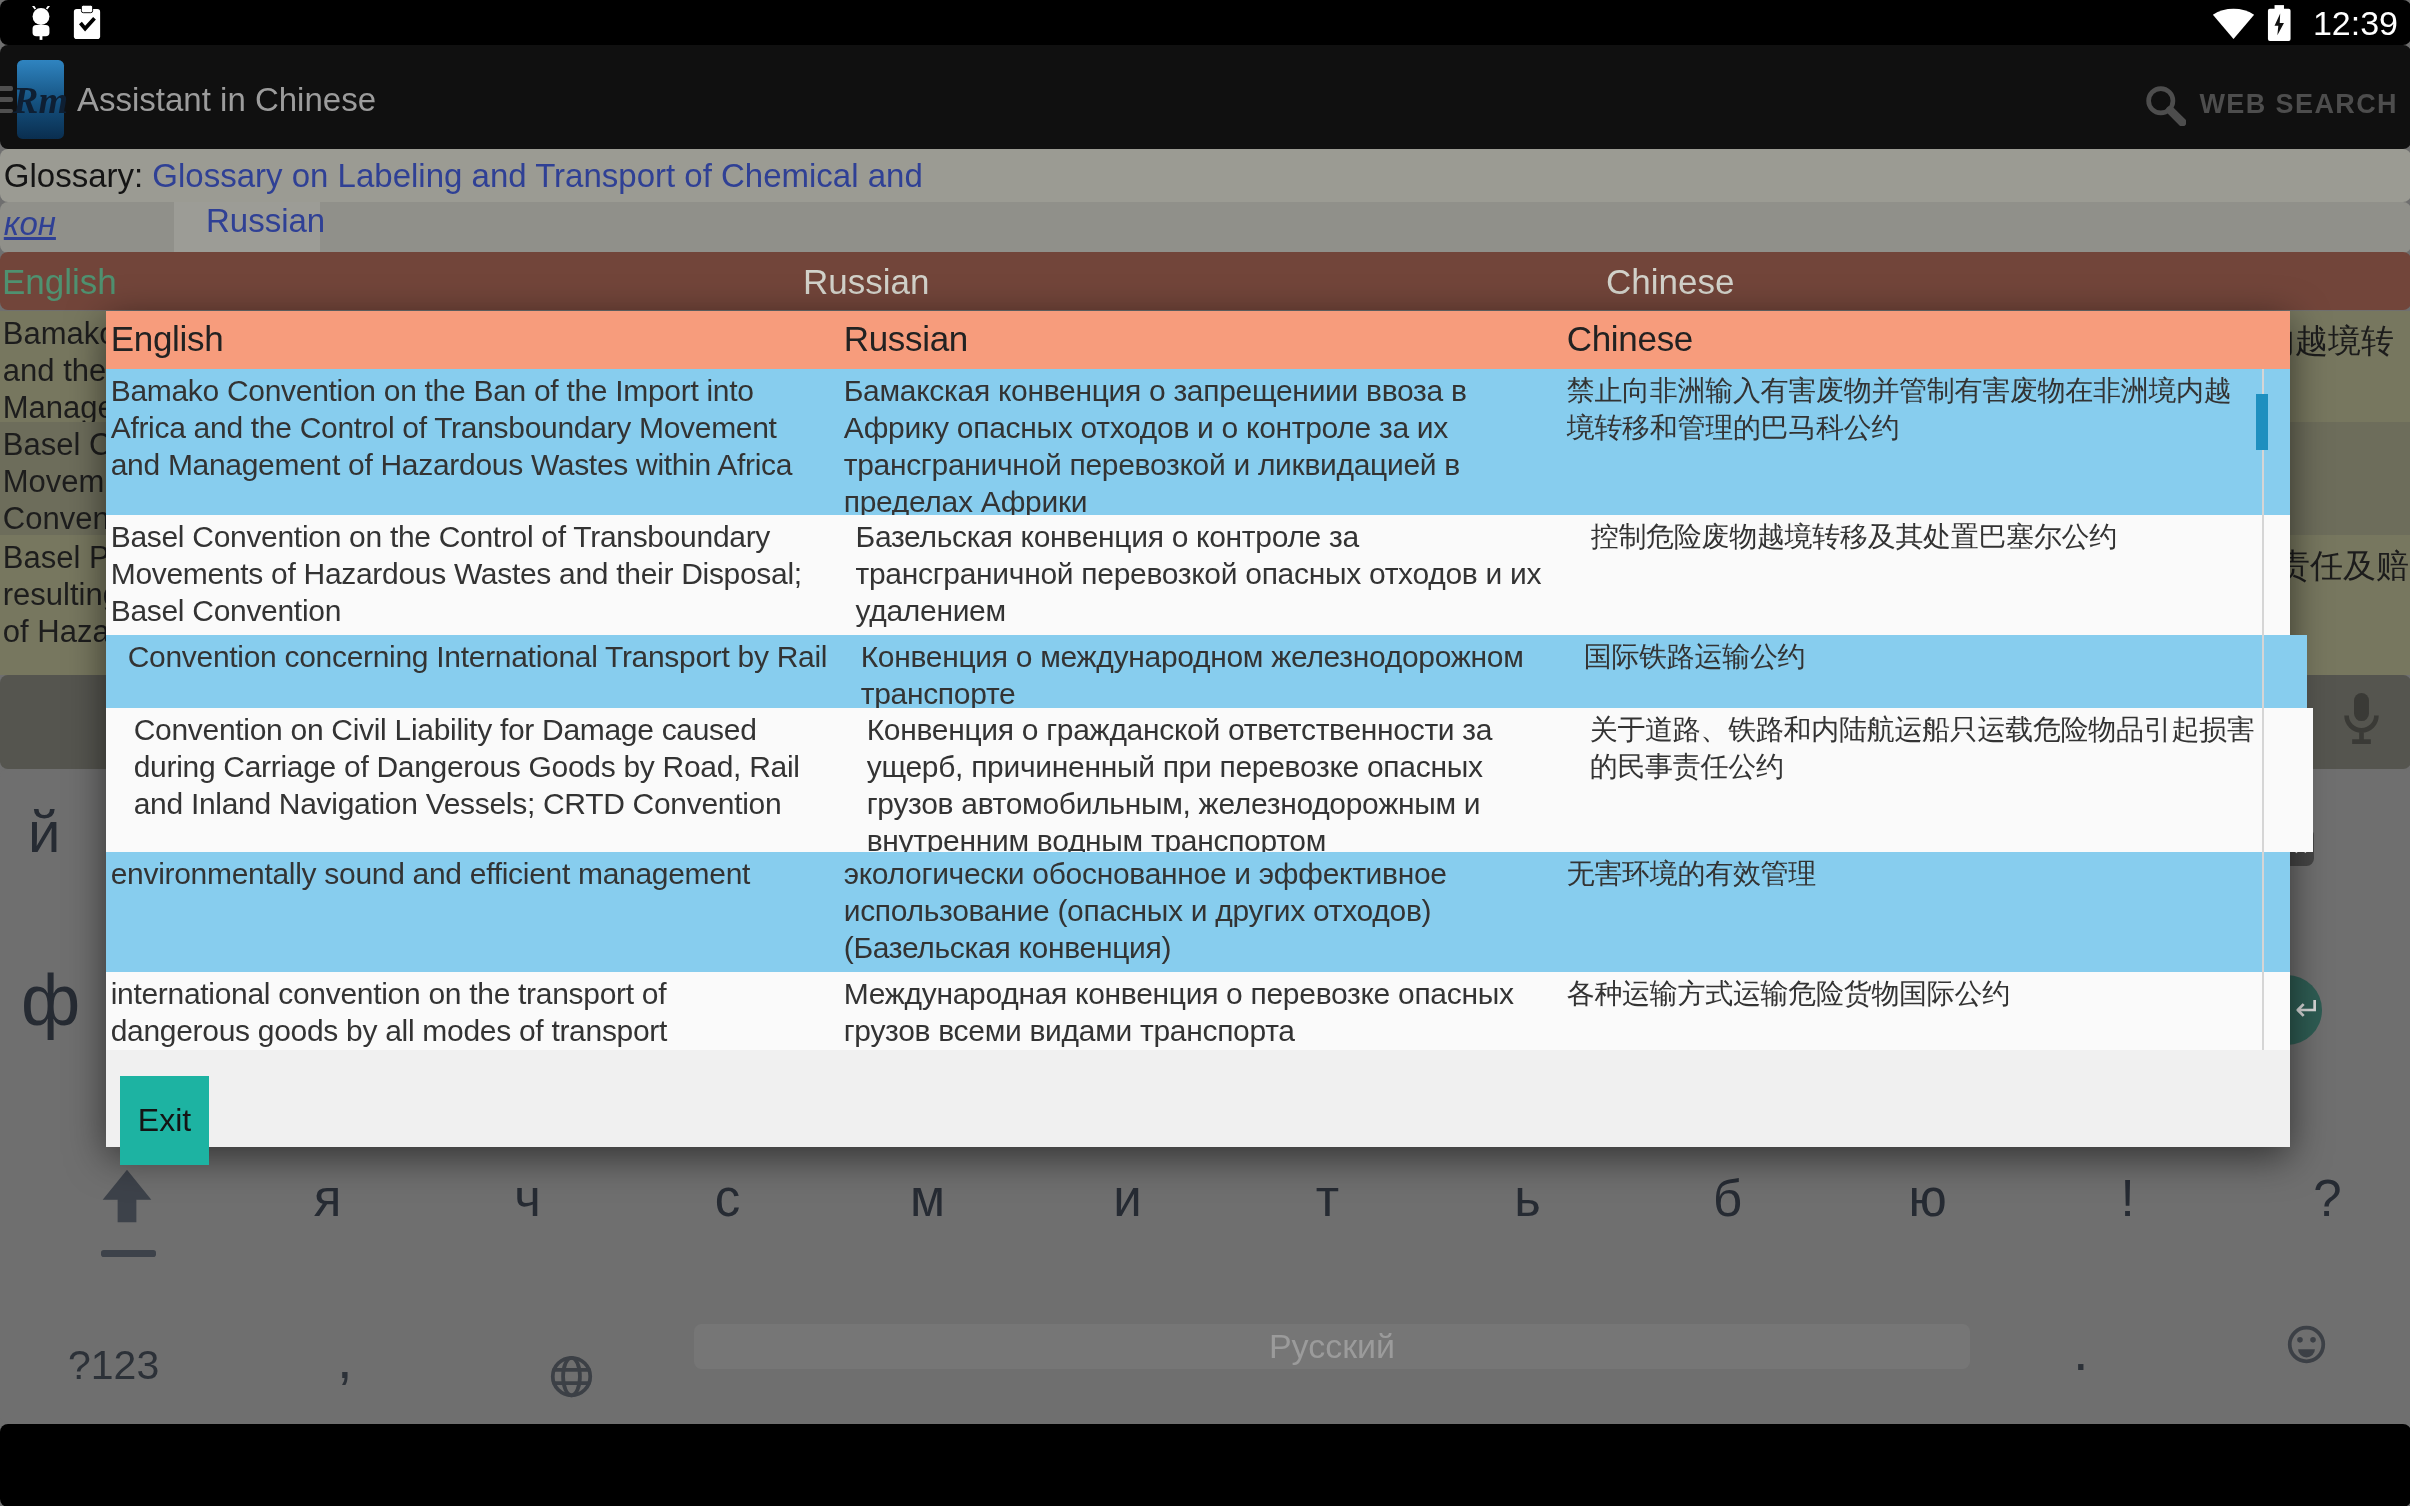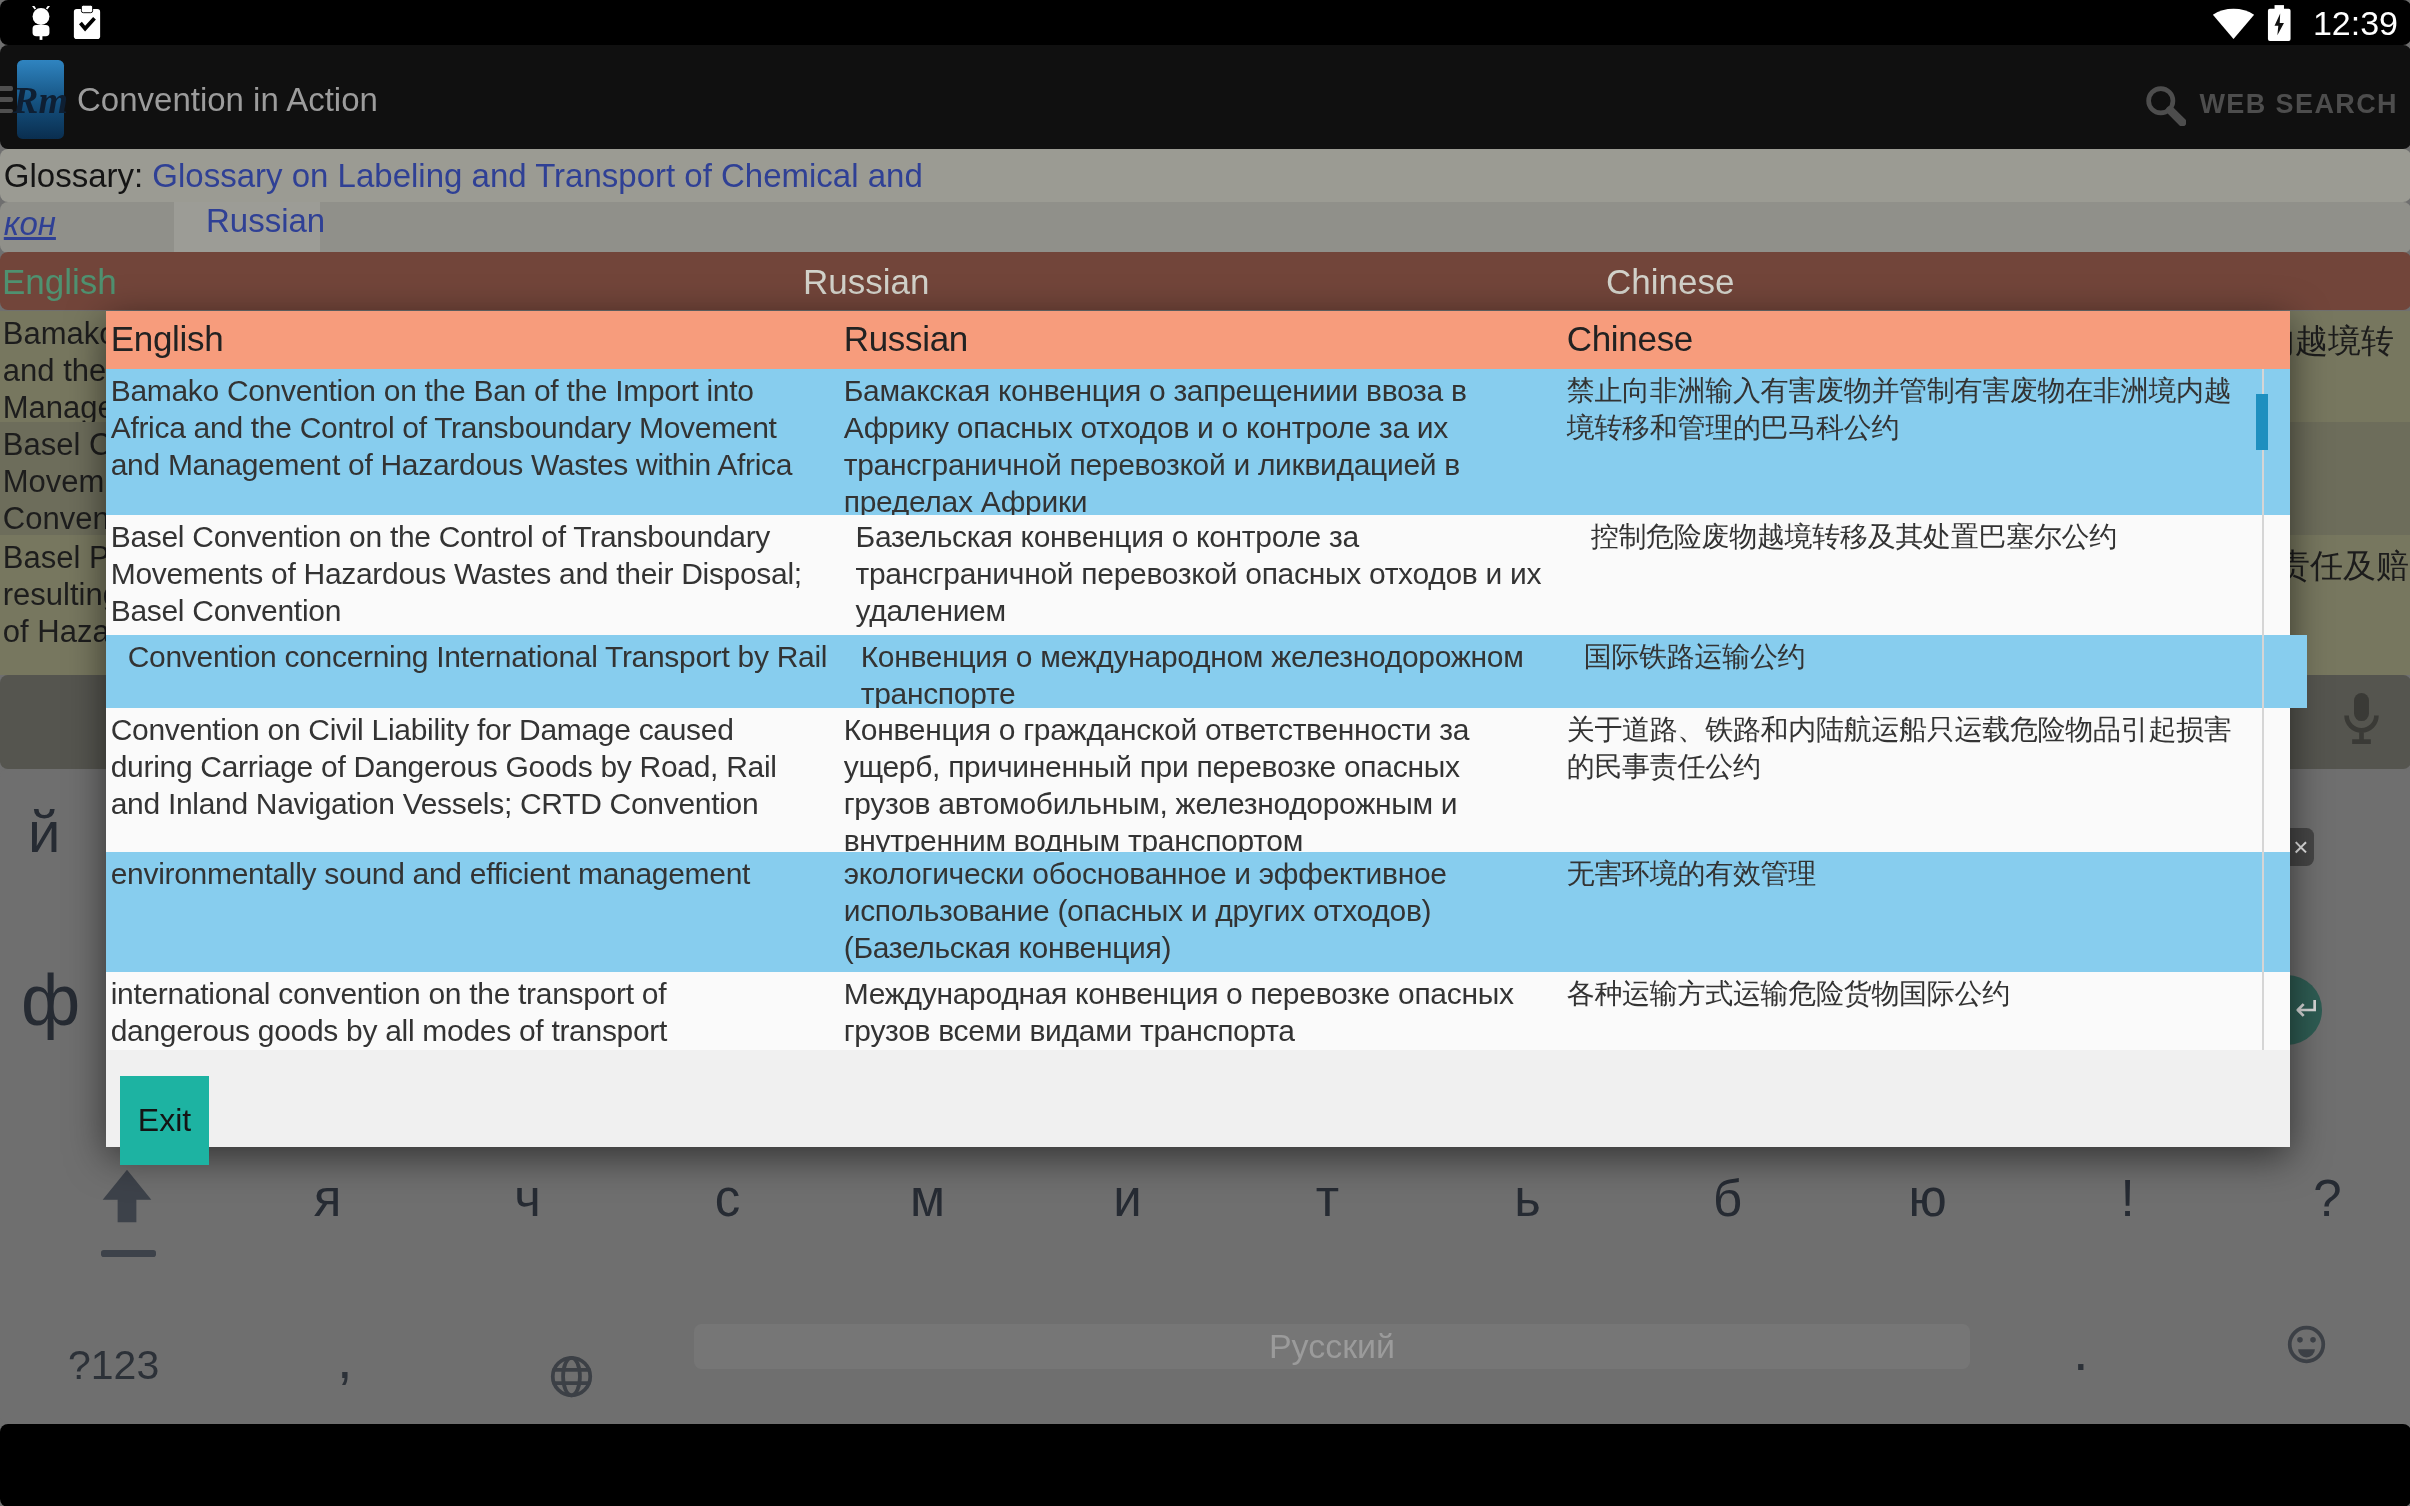--- a/index.html
+++ b/index.html
@@ -60,21 +60,21 @@
   .tcell{box-sizing:border-box;padding:2.8px 0 0 4.7px;font-size:30px;line-height:37px;
     color:#333;white-space:pre;overflow:hidden;letter-spacing:-0.3px;}
   .c-en{width:733px;}
   .c-ru{width:723px;}
   .c-zh{width:728px;font-size:28px;}
   .thead{top:0;height:58px;background:#f79c7c;}
   .thead .tcell{font-size:35px;color:#222;padding-top:8.5px;}
   .r0{top:58px;height:146px;background:#87cdee;}
   .r1{top:204px;height:120px;background:#fafafa;gap:36px;}
   .r2{top:324px;height:73px;background:#87cdee;padding-left:17px;}
-  .r3{top:397px;height:144px;background:#fafafa;}
+  .r3{top:397px;height:144px;background:#fafafa;margin-left:23px;}
   .r4{top:541px;height:120px;background:#87cdee;}
   .r5{top:661px;height:78px;background:#fafafa;}
   .sb-track{position:absolute;left:2156px;top:58px;width:1.9px;height:681px;background:#d5d5d5;}
   .sb-thumb{position:absolute;left:2150px;top:83px;width:12.2px;height:56px;background:#1e8fbf;}
   .dfooter{position:absolute;left:0;top:739px;width:2184px;height:97px;background:#f0f0f0;}
   .exit-btn{position:absolute;left:14px;top:7.5px;width:89px;height:89px;background:#1db3a2;
     border:none;font-size:32px;color:#141414;font-family:"Liberation Sans",sans-serif;margin-top:18px;}
   svg{display:block;}
 </style>
 </head>
@@ -199,21 +199,21 @@
 
   <div class="abs" id="app-bar">
     <div class="burger">
         <div></div>
         <div></div>
         <div></div>
       </div>
     <div class="logo">
         <span>Rm</span>
       </div>
-    <div class="app-title">Convention in Action</div>
+    <div class="app-title">Assistant in Chinese</div>
     <div class="websearch">
       <svg width="43" height="43" viewBox="0 0 46 46">
         <circle cx="19" cy="19" r="13" stroke="#4d4d4d" stroke-width="5" fill="none"></circle>
         <line x1="29" y1="29" x2="42" y2="42" stroke="#4d4d4d" stroke-width="9" stroke-linecap="round"></line>
       </svg>
       <span>WEB SEARCH</span>
     </div>
   </div>
 
   <div class="abs" id="dialog">

